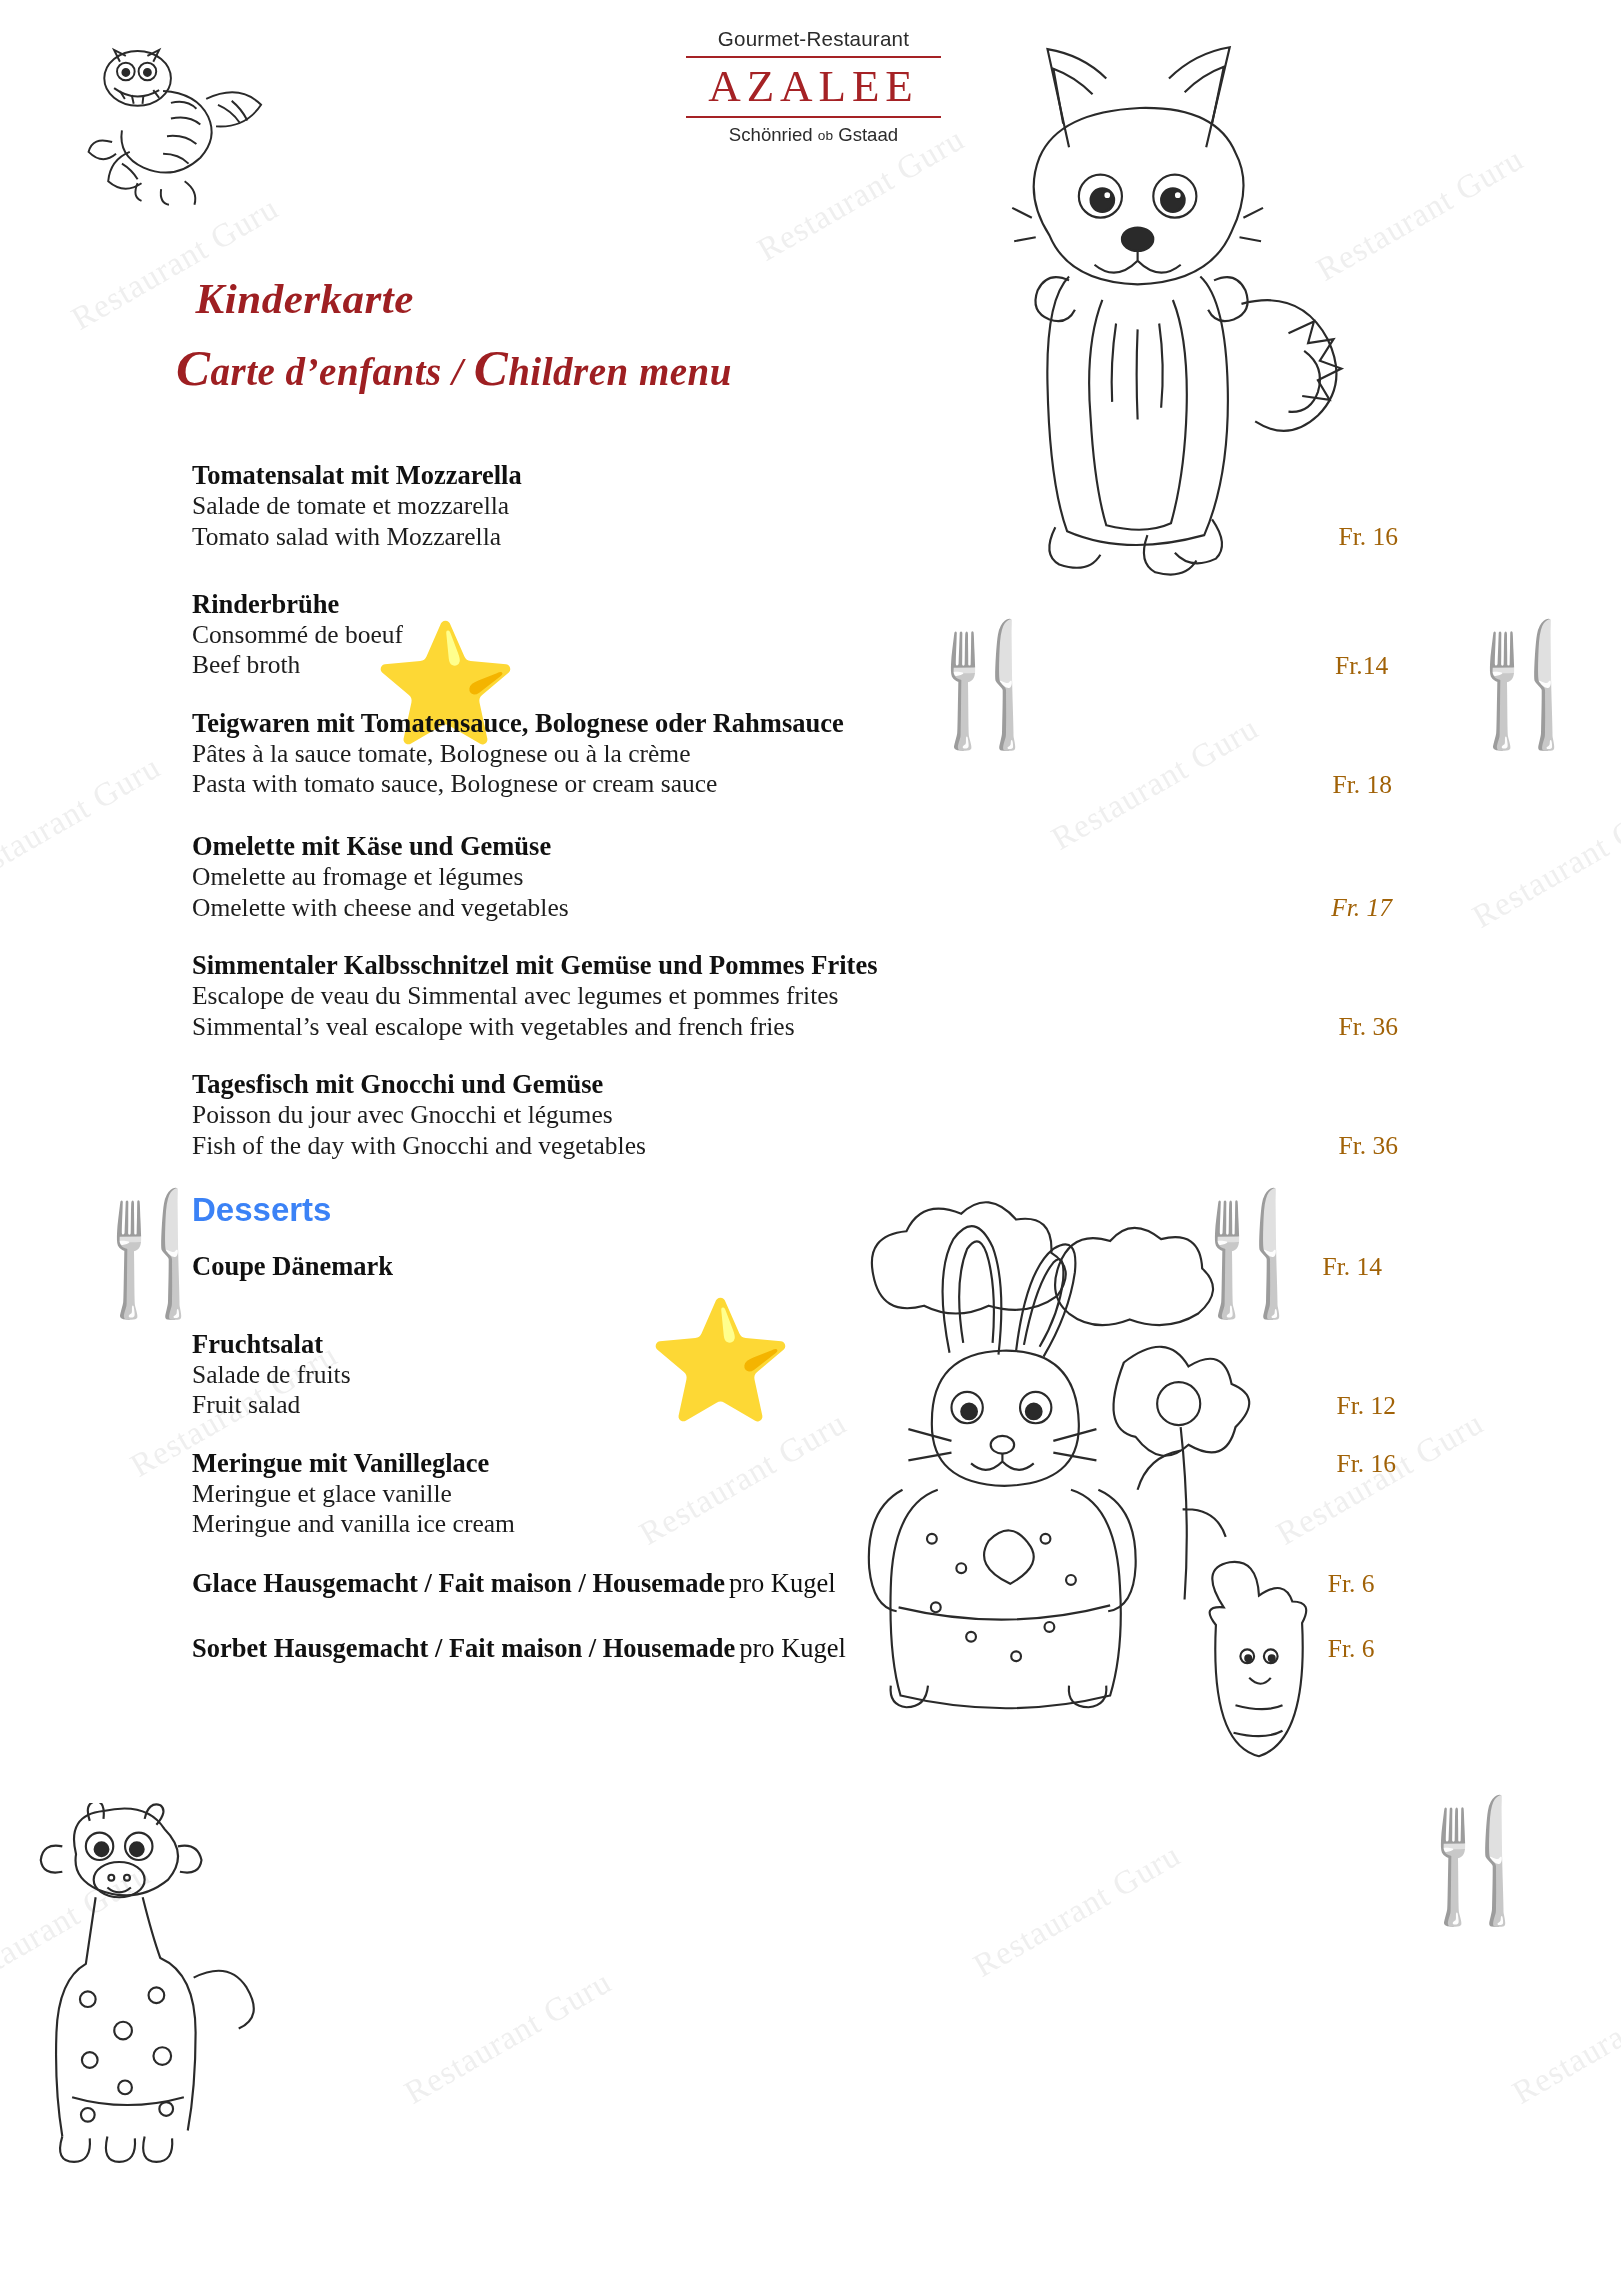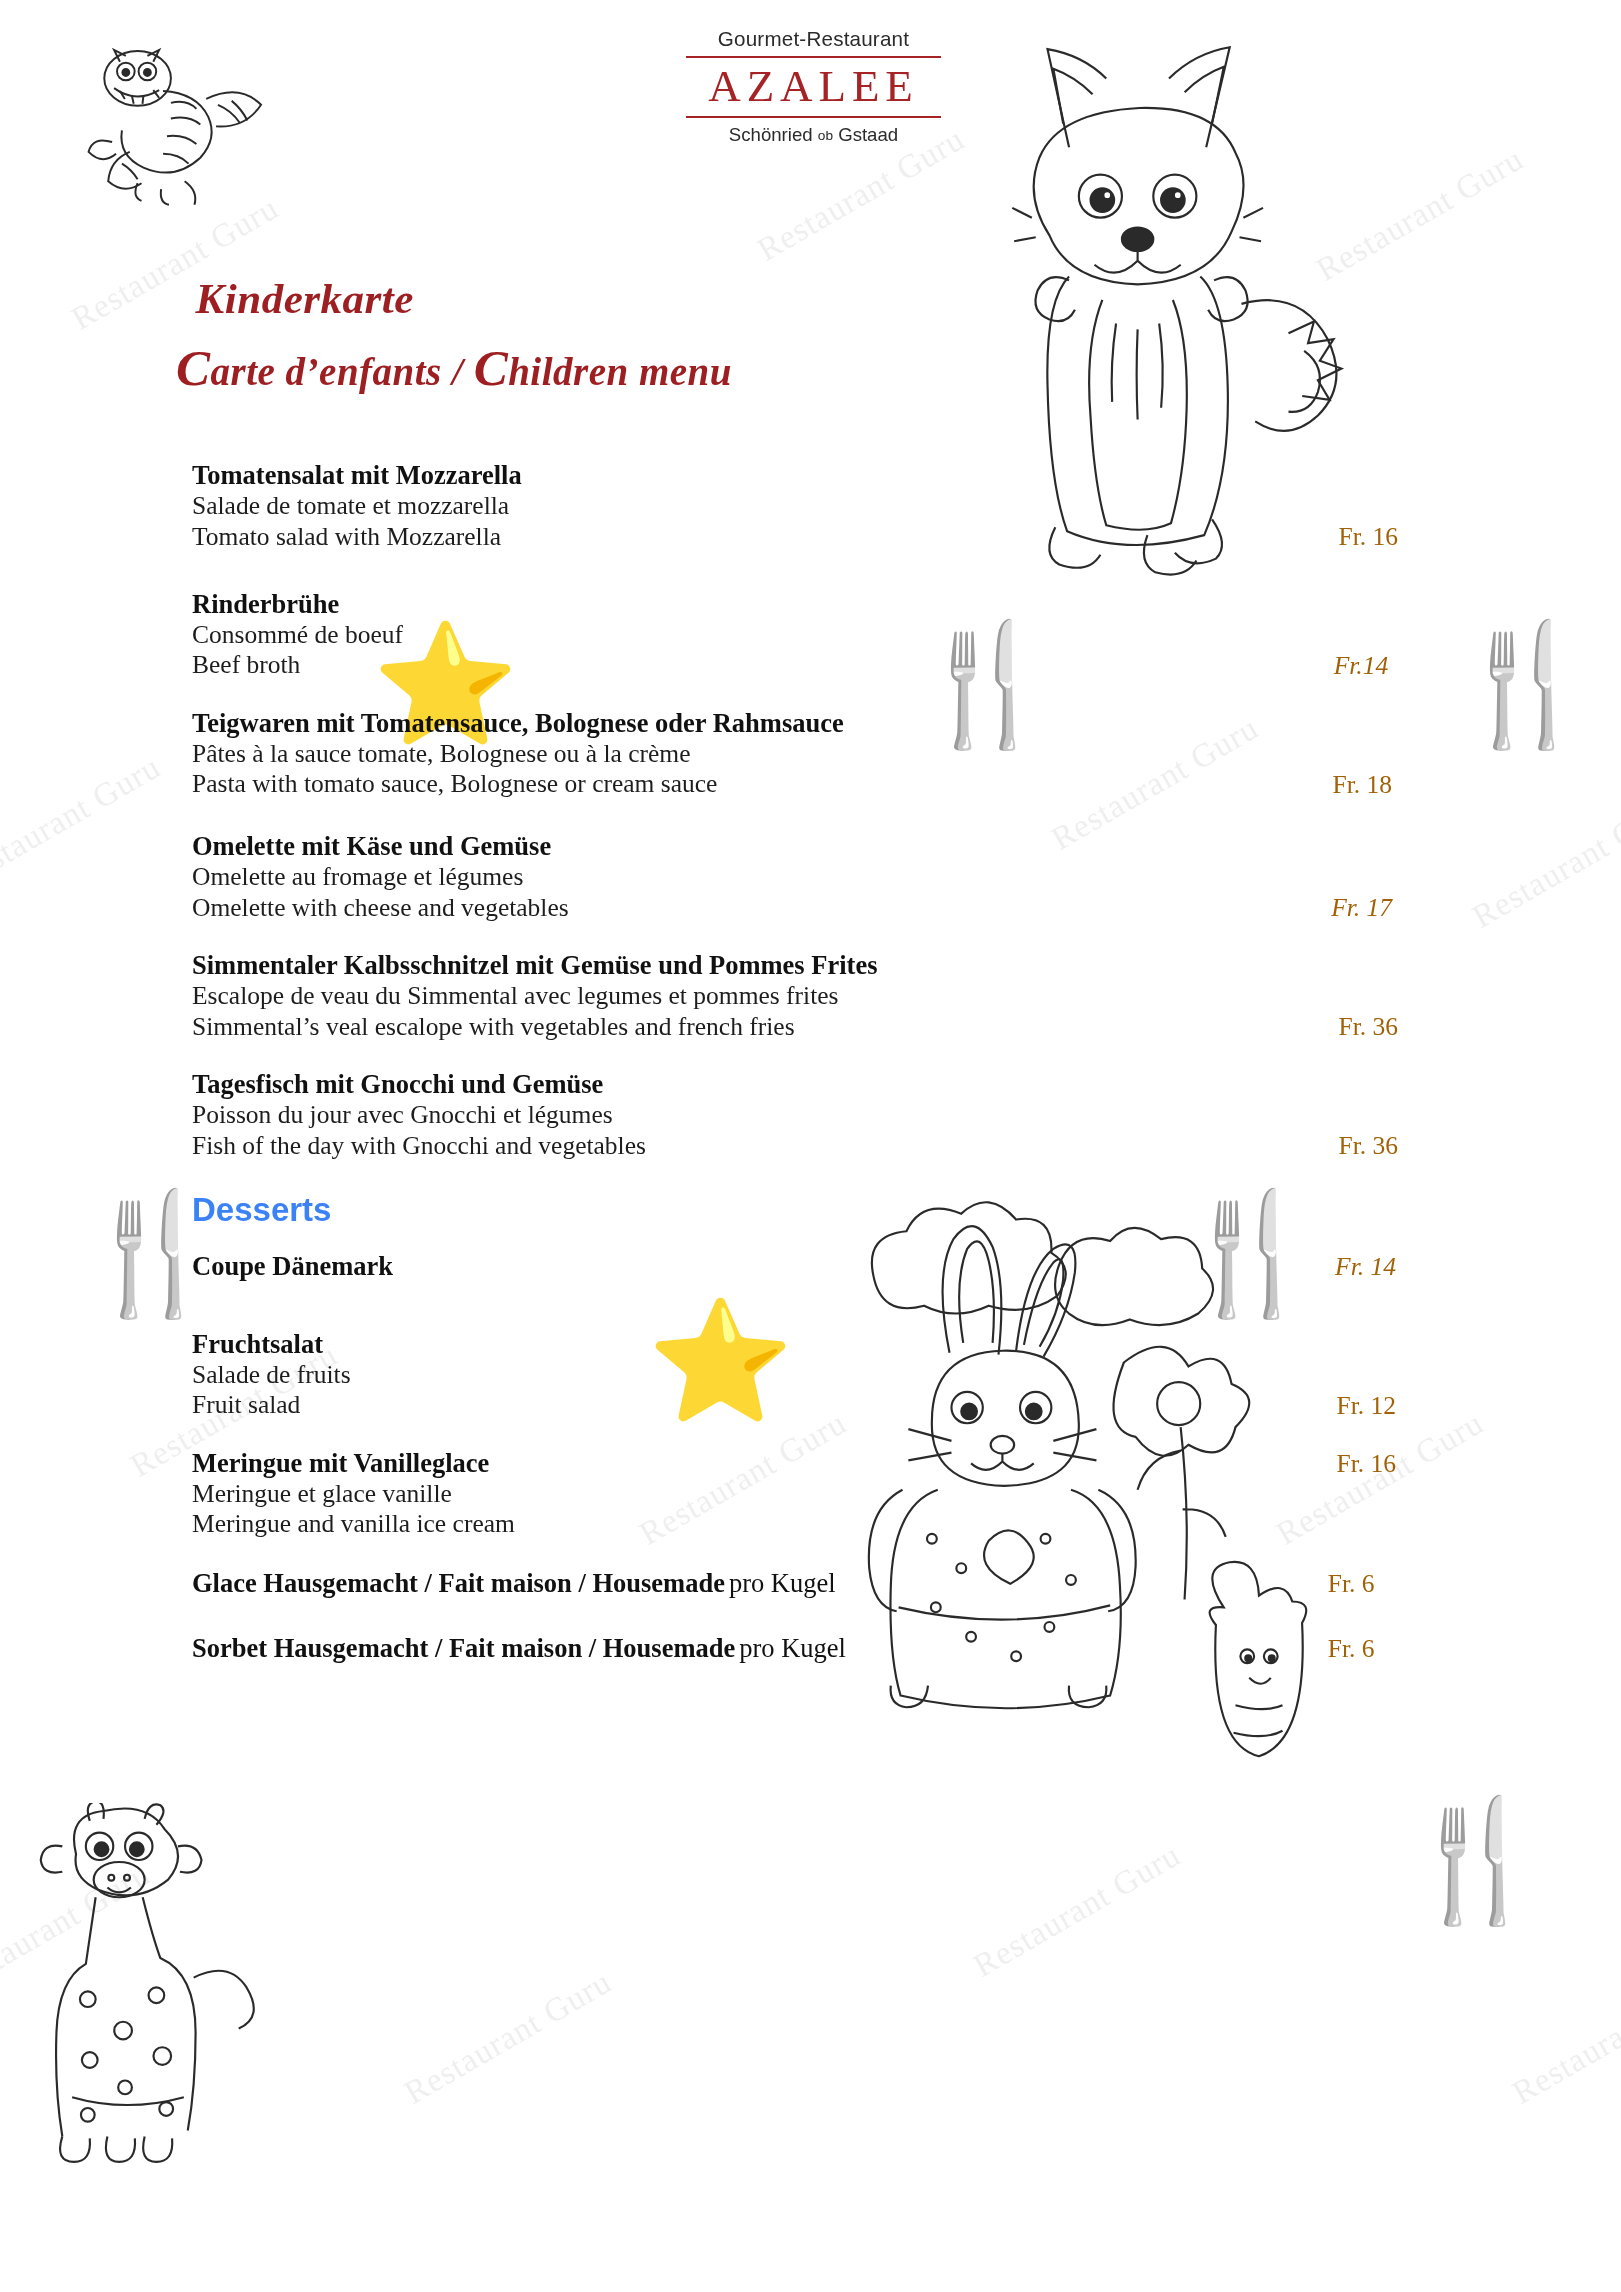--- a/index.html
+++ b/index.html
@@ -338,21 +338,21 @@
     </div>
     <div class="price" style="top:63px;">Fr. 16</div>
   </div>
 
   <div class="item" style="margin-top:35px;">
     <div class="lines">
       <div class="name">Rinderbrühe</div>
       <div class="fr-line">Consommé de boeuf</div>
       <div class="en-line">Beef broth</div>
     </div>
-    <div class="price" style="top:63px; right:9.8px;font-style:italic;">Fr.14</div>
+    <div class="price" style="top:63px; right:9.8px;">Fr.14</div>
   </div>
 
   <div class="item" style="margin-top:17.6px;">
     <div class="lines">
       <div class="name">Teigwaren mit Tomatensauce, Bolognese oder Rahmsauce</div>
       <div class="fr-line">Pâtes à la sauce tomate, Bolognese ou à la crème</div>
       <div class="en-line">Pasta with tomato sauce, Bolognese or cream sauce</div>
     </div>
     <div class="price" style="top:63px; right:5.9px;">Fr. 18</div>
   </div>
@@ -381,21 +381,21 @@
       <div class="fr-line">Poisson du jour avec Gnocchi et légumes</div>
       <div class="en-line">Fish of the day with Gnocchi and vegetables</div>
     </div>
     <div class="price" style="top:63px; right:0px;">Fr. 36</div>
   </div>
 
   <div class="section-head">Desserts</div>
 
   <div class="single" style="margin-top:21.6px; margin-bottom:45px;">
     <span class="name">Coupe Dänemark</span>
-    <div class="price" style="top:2px; right:2px;font-style:italic;">Fr. 14</div>
+    <div class="price" style="top:2px; right:16px;">Fr. 14</div>
   </div>
 
   <div class="item">
     <div class="lines" style="max-width:608px;">
       <div class="name">Fruchtsalat</div>
       <div class="fr-line">Salade de fruits</div>
       <div class="en-line">Fruit salad</div>
     </div>
     <div class="price" style="top:63px; right:2px;">Fr. 12</div>
   </div>

